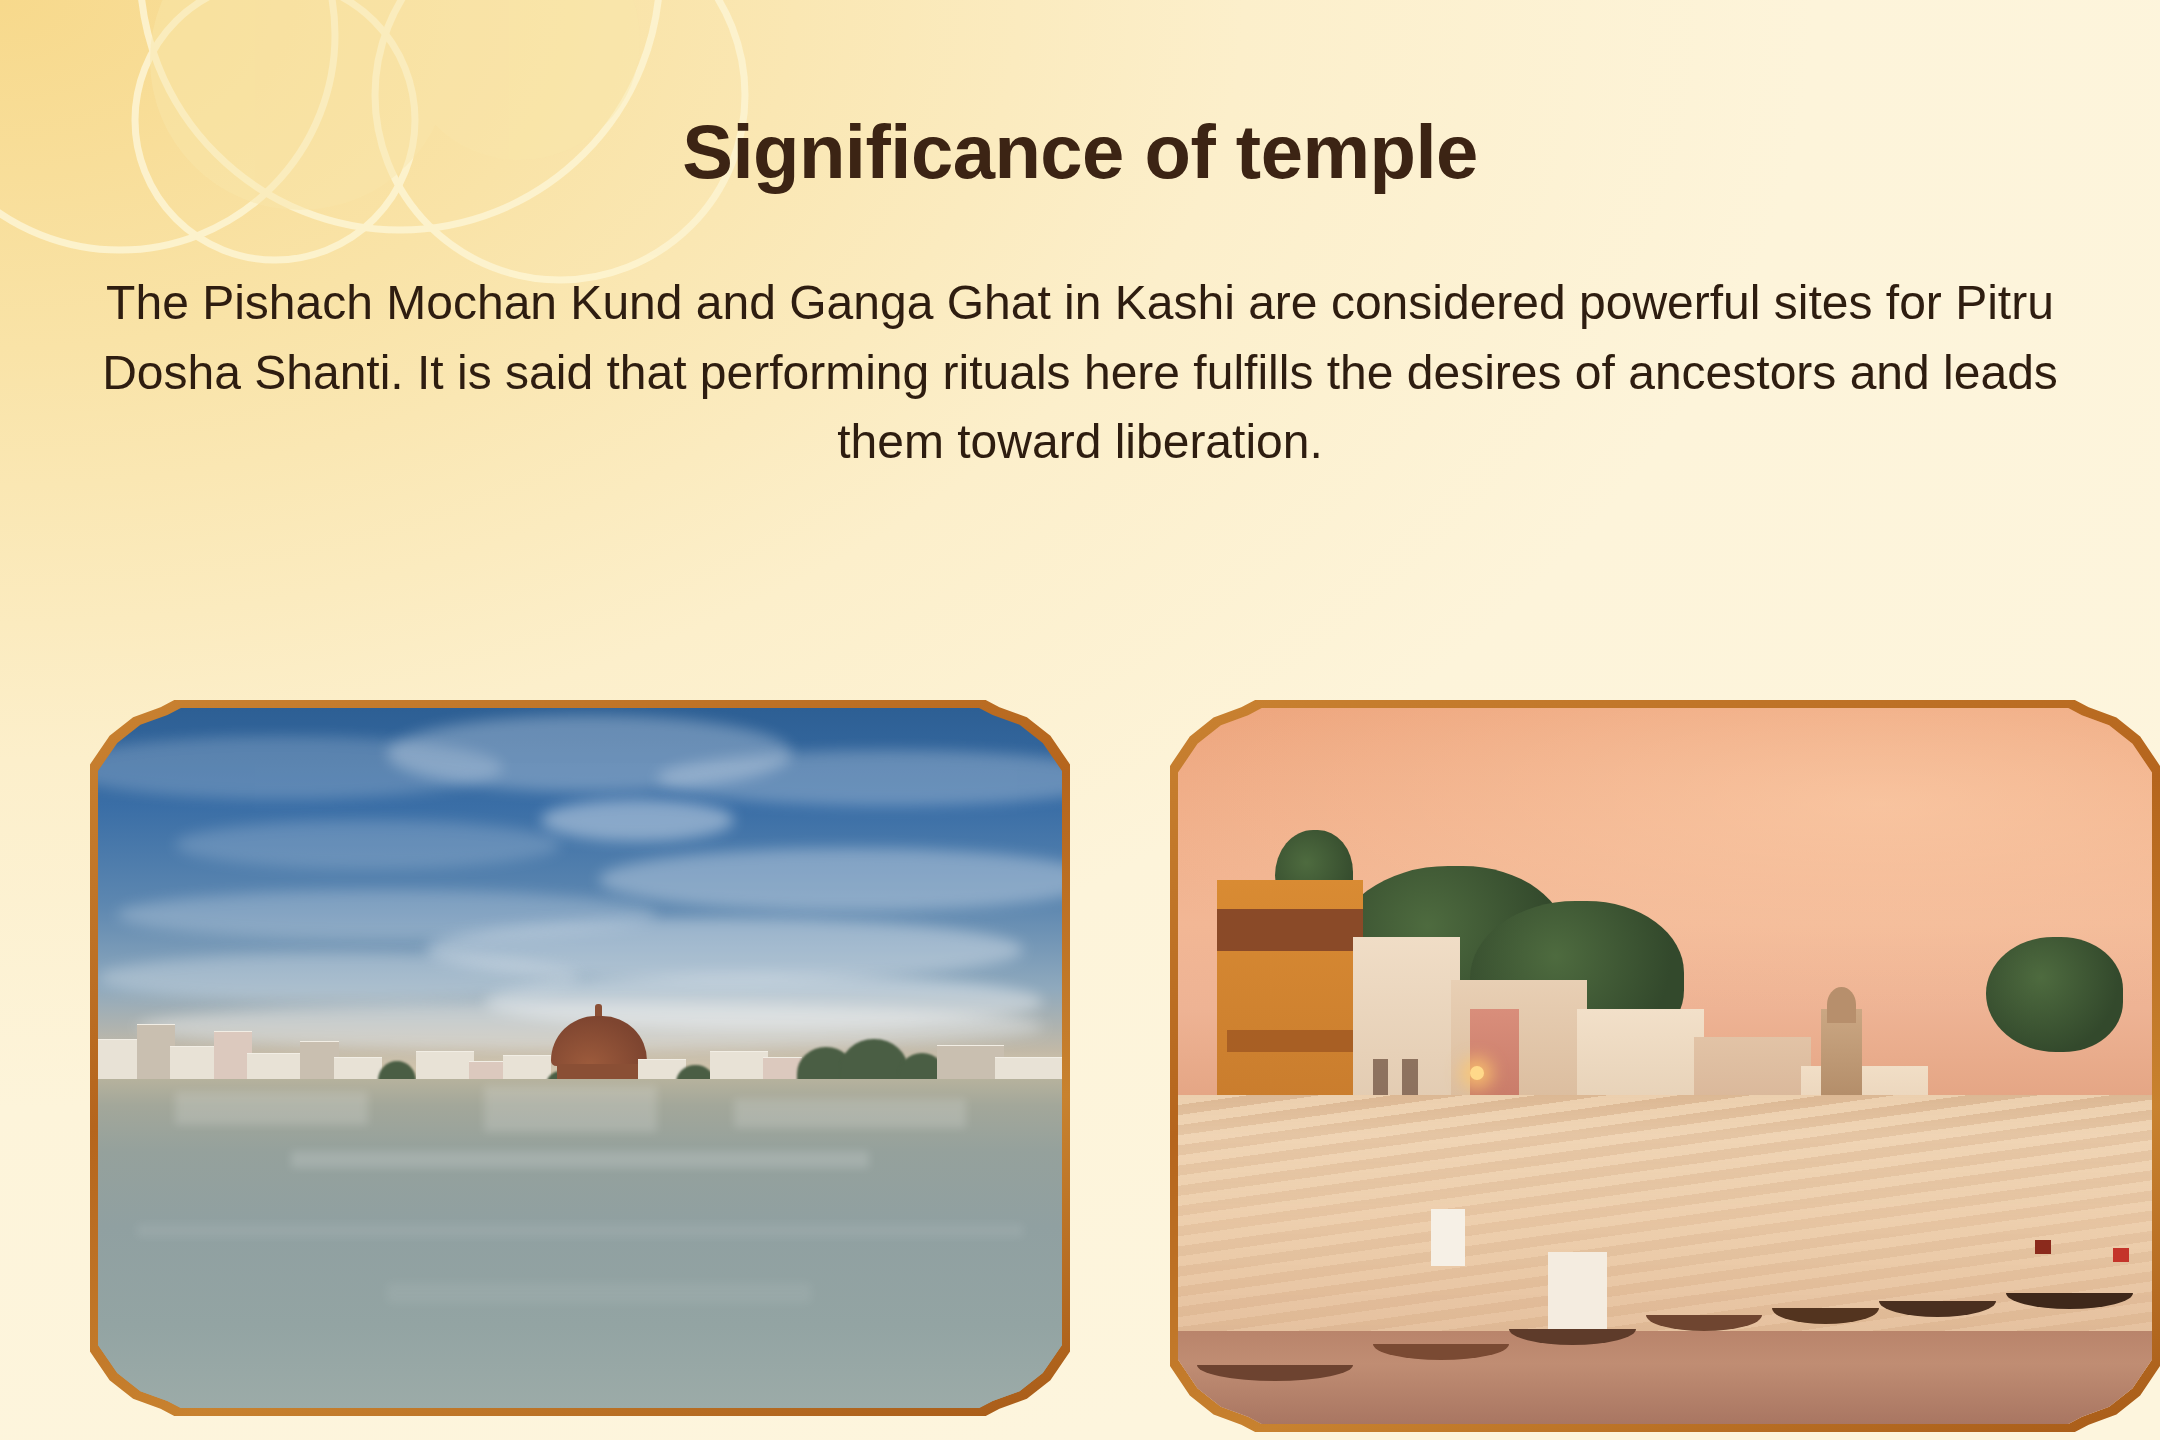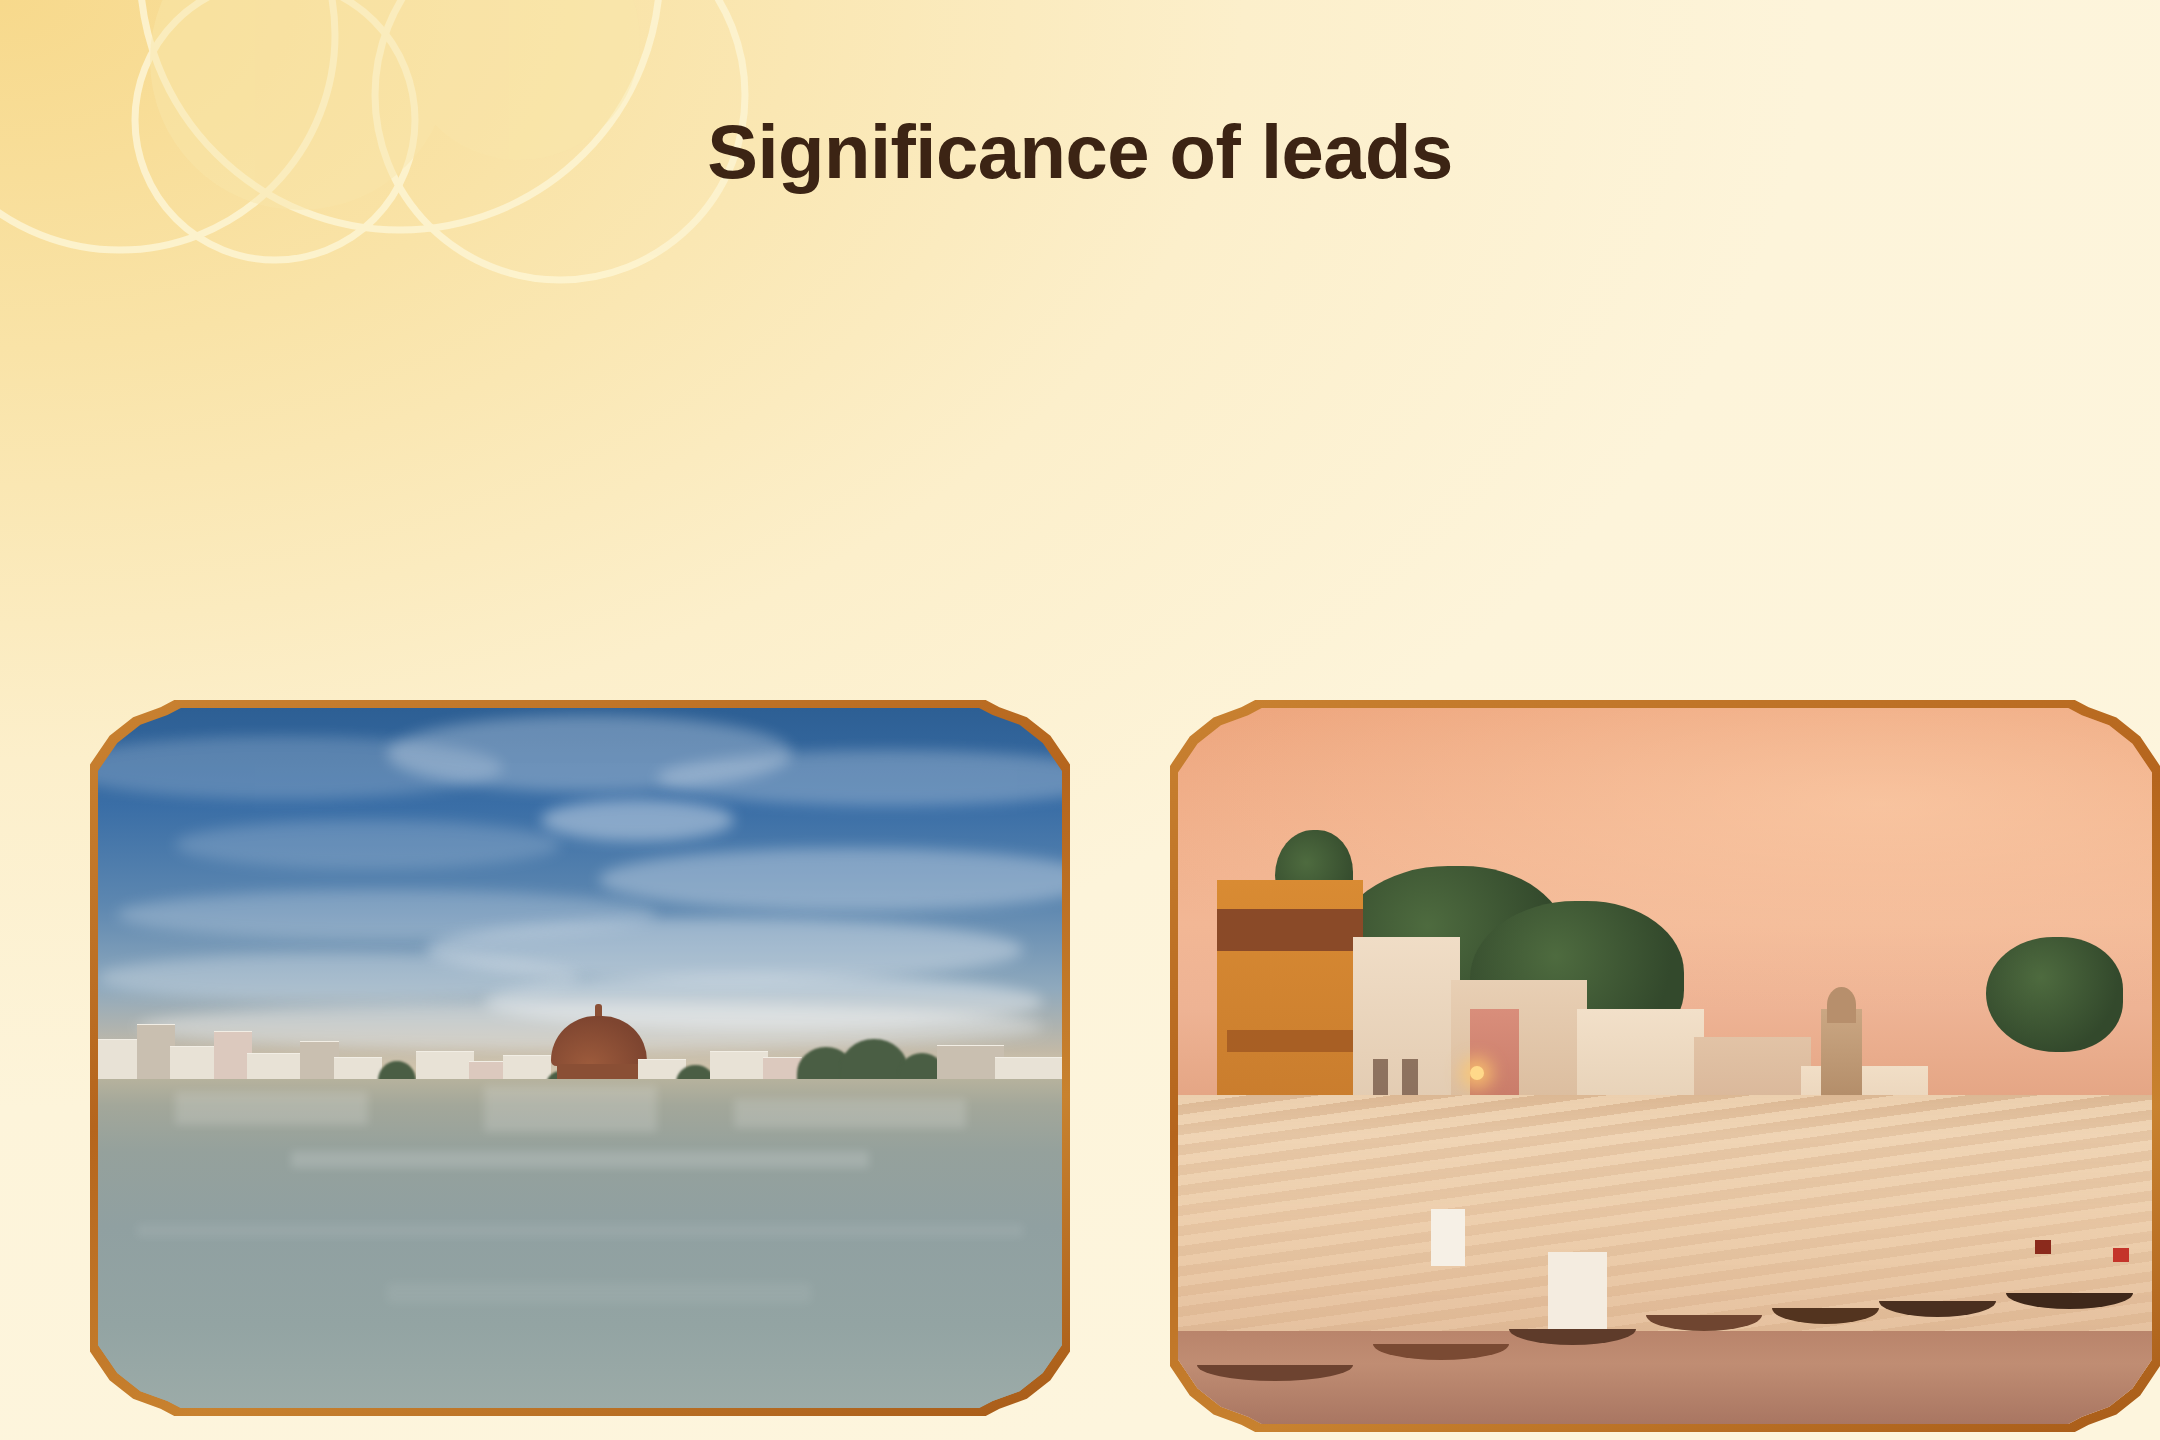--- a/index.html
+++ b/index.html
@@ -252,22 +252,23 @@
       <circle cx="400" cy="-30" r="260"></circle>
       <circle cx="275" cy="120" r="140"></circle>
       <circle cx="560" cy="95" r="185"></circle>
     </g>
     <g fill="#f9e6ab" opacity="0.45">
       <circle cx="300" cy="60" r="150"></circle>
       <circle cx="520" cy="40" r="120"></circle>
     </g>
   </svg>
 
-  <h1 class="title">Significance of leads</h1>
-
+  <h1 class="title">Significance of temple</h1>
+
+  <p class="body-copy">The Pishach Mochan Kund and Ganga Ghat in Kashi are considered powerful sites for Pitru Dosha Shanti. It is said that performing rituals here fulfills the desires of ancestors and leads them toward liberation.</p>
 
   <div class="frames">
 
     <div class="frame left">
       <div class="photo kund">
 
         <div class="cloud" style="left:-4%;top:4%;width:46%;height:9%;opacity:.35"></div>
         <div class="cloud" style="left:30%;top:1%;width:42%;height:11%;opacity:.5"></div>
         <div class="cloud" style="left:58%;top:6%;width:48%;height:8%;opacity:.45"></div>
         <div class="cloud" style="left:8%;top:16%;width:40%;height:7%;opacity:.3"></div>

